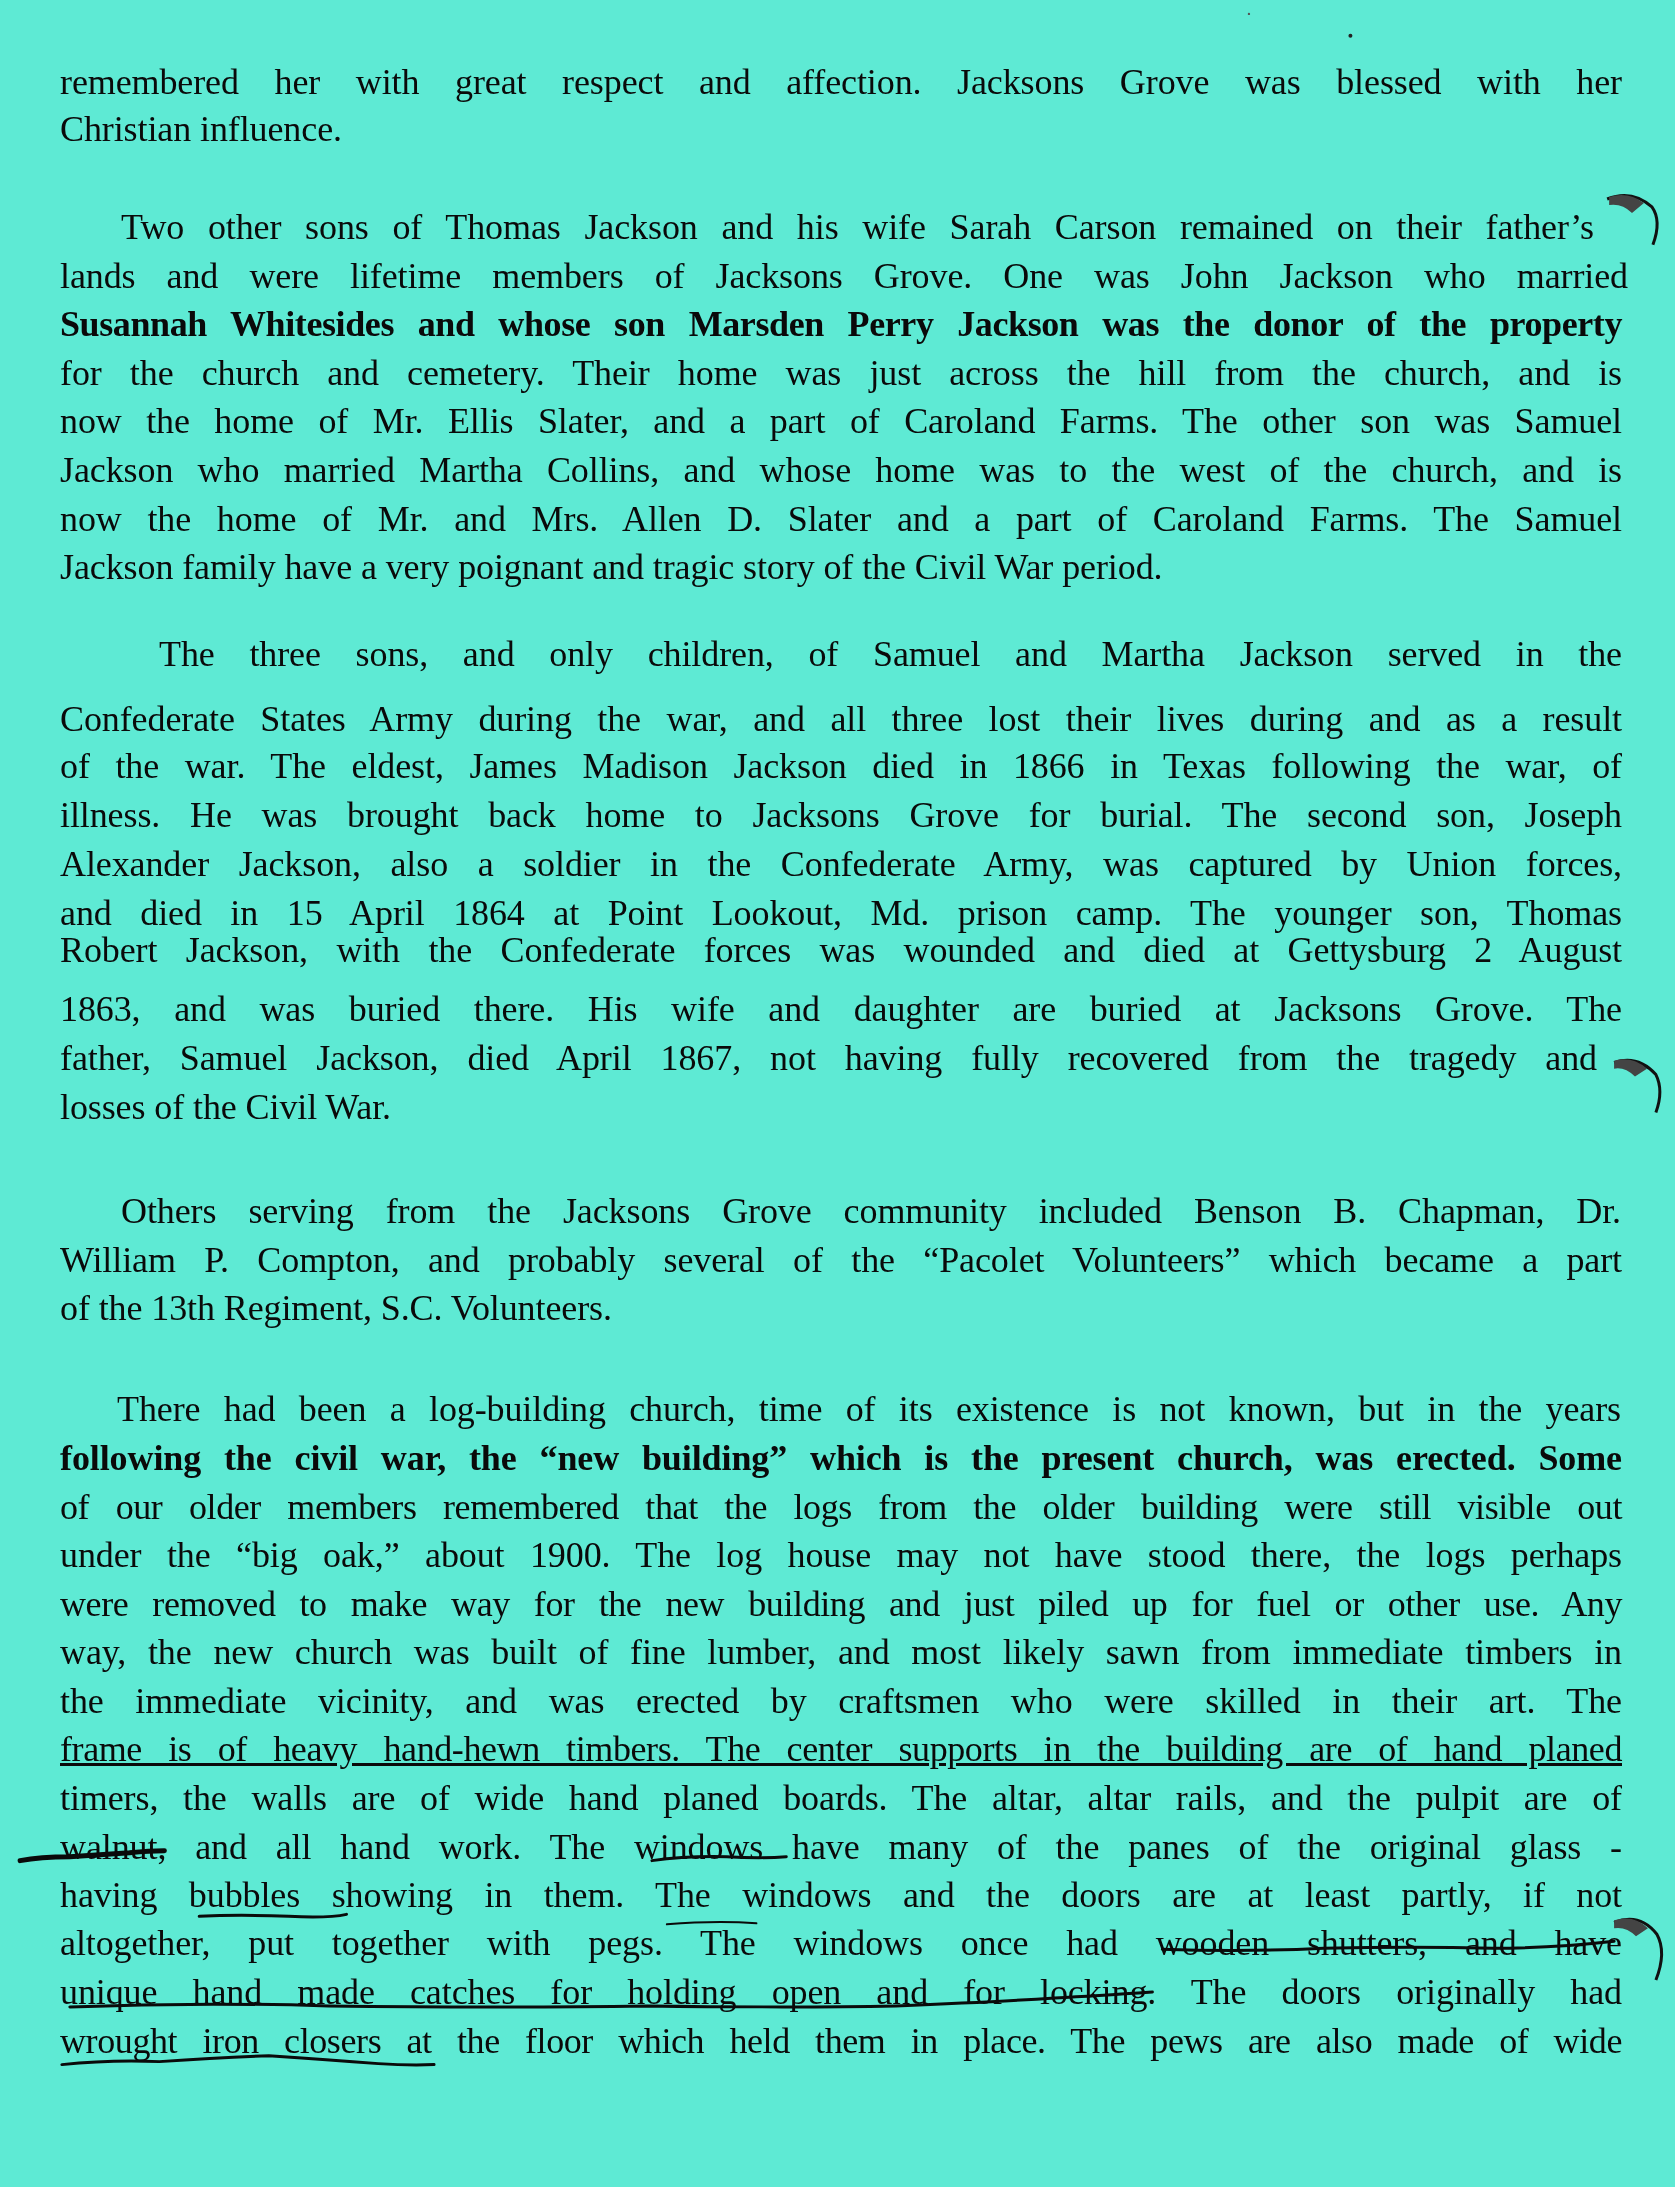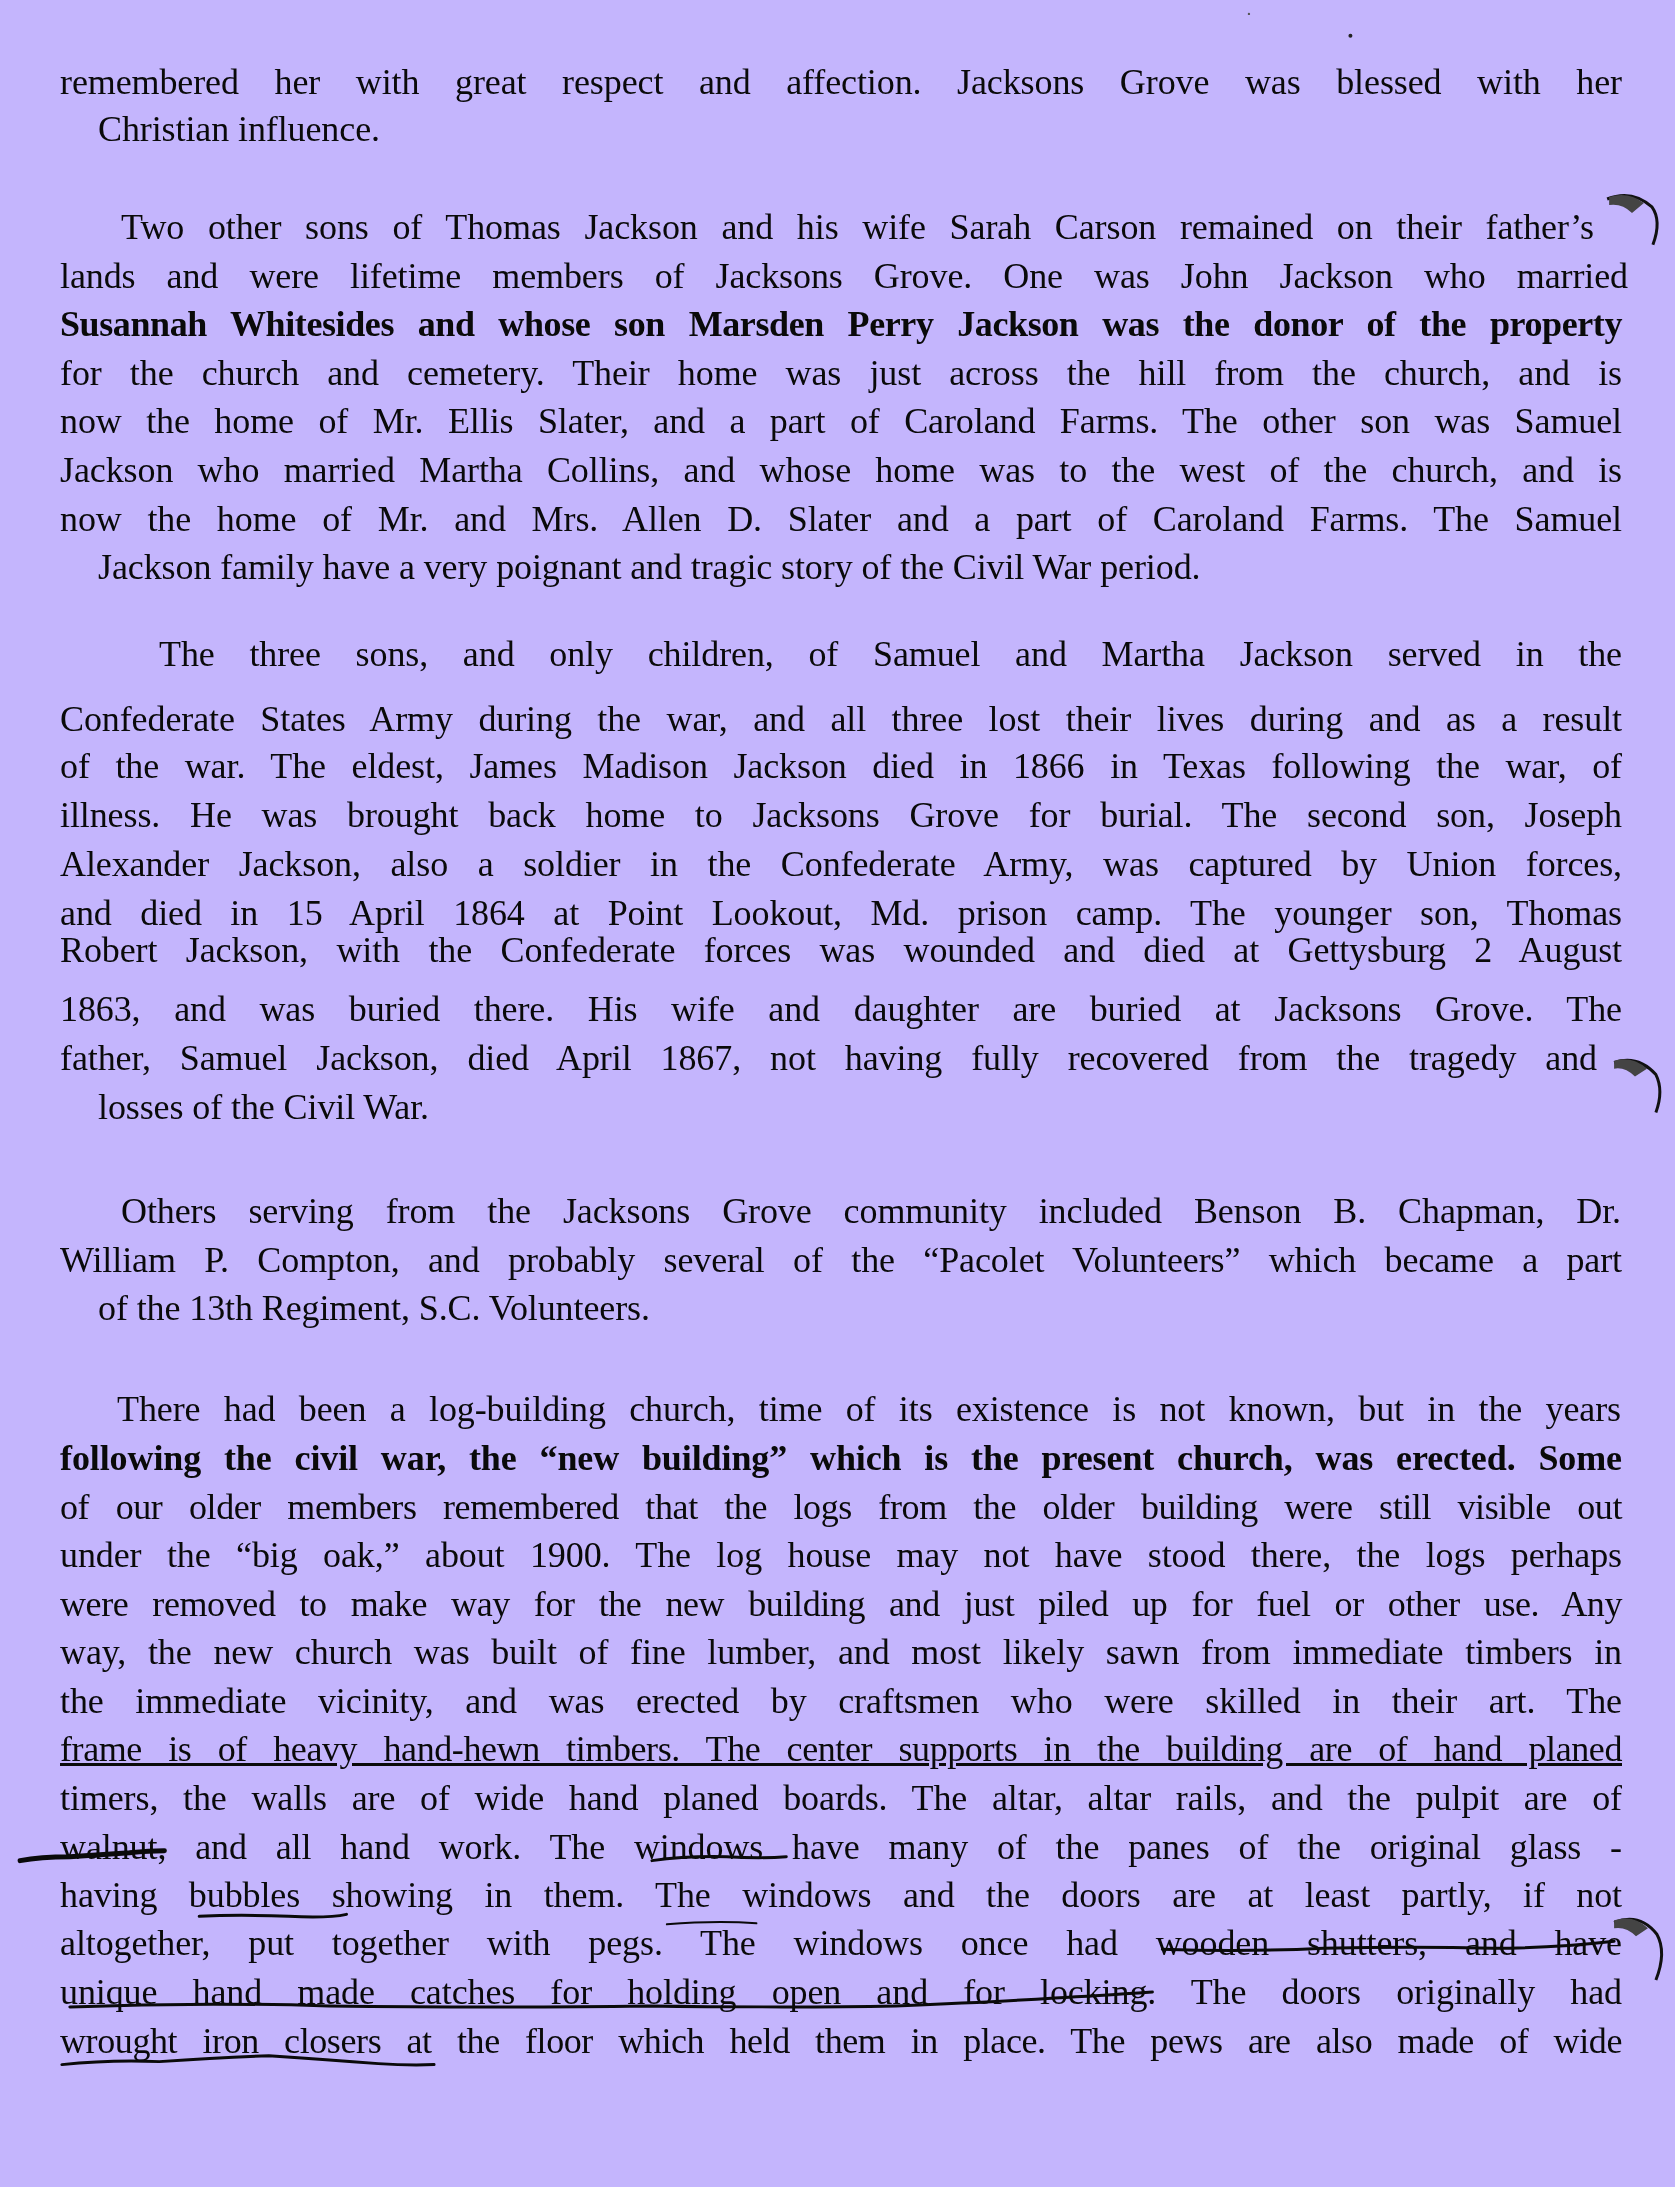--- a/index.html
+++ b/index.html
@@ -1,25 +1,25 @@
 <!DOCTYPE html>
 <html><head>
 <meta charset="utf-8">
 <style>
   html, body { margin:0; padding:0; background:#ffffff; }
   body { width:1676px; height:2187px; position:relative; overflow:hidden; }
-  .page { position:absolute; left:0; top:0; width:1676px; height:2187px; background:#c4b5fd; }
+  .page { position:absolute; left:0; top:0; width:1676px; height:2187px; background:#5eead4; }
   .line {
     position:absolute; left:60px; width:1562px;
     font-family:"Liberation Serif", "DejaVu Serif", serif;
     font-size:36px; line-height:44px; color:#0a0a0a;
     white-space:nowrap; text-align:justify; text-align-last:justify;
     letter-spacing:-0.1px;
   }
-  .line.left { text-align:left; text-align-last:left;margin-left:38px; }
+  .line.left { text-align:left; text-align-last:left; }
   .line.indent1 { left:121px; width:1500px; }
   .line.indent2 { left:159px; width:1463px; }
   .line.indent3 { left:117px; width:1504px; }
   .line.tight { letter-spacing:-0.4px; }
   .marks { position:absolute; left:0; top:0; width:1676px; height:2187px; pointer-events:none; }
 </style>
 </head>
 <body>
 
 <div class="page">

